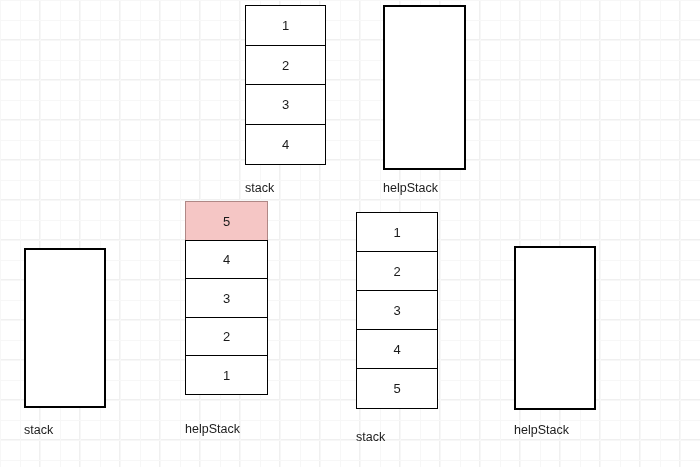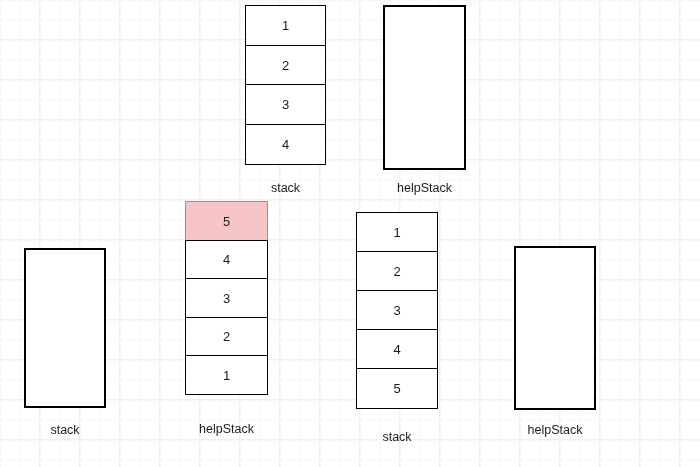--- a/index.html
+++ b/index.html
@@ -63,21 +63,21 @@
     margin-bottom: 0;
   }
   .cell.highlight {
     background: #f5c6c5;
     border-color: #b08886;
   }
   .label {
     position: absolute;
     font-size: 12.5px;
     color: #1c1c1c;
-    text-align: center;
+    text-align: left;
     white-space: nowrap;
     font-family: "Liberation Sans", sans-serif;
   }
 </style>
 </head>
 <body>
 
 <div id="canvas">
   <div class="grid-overlay"></div>
 

